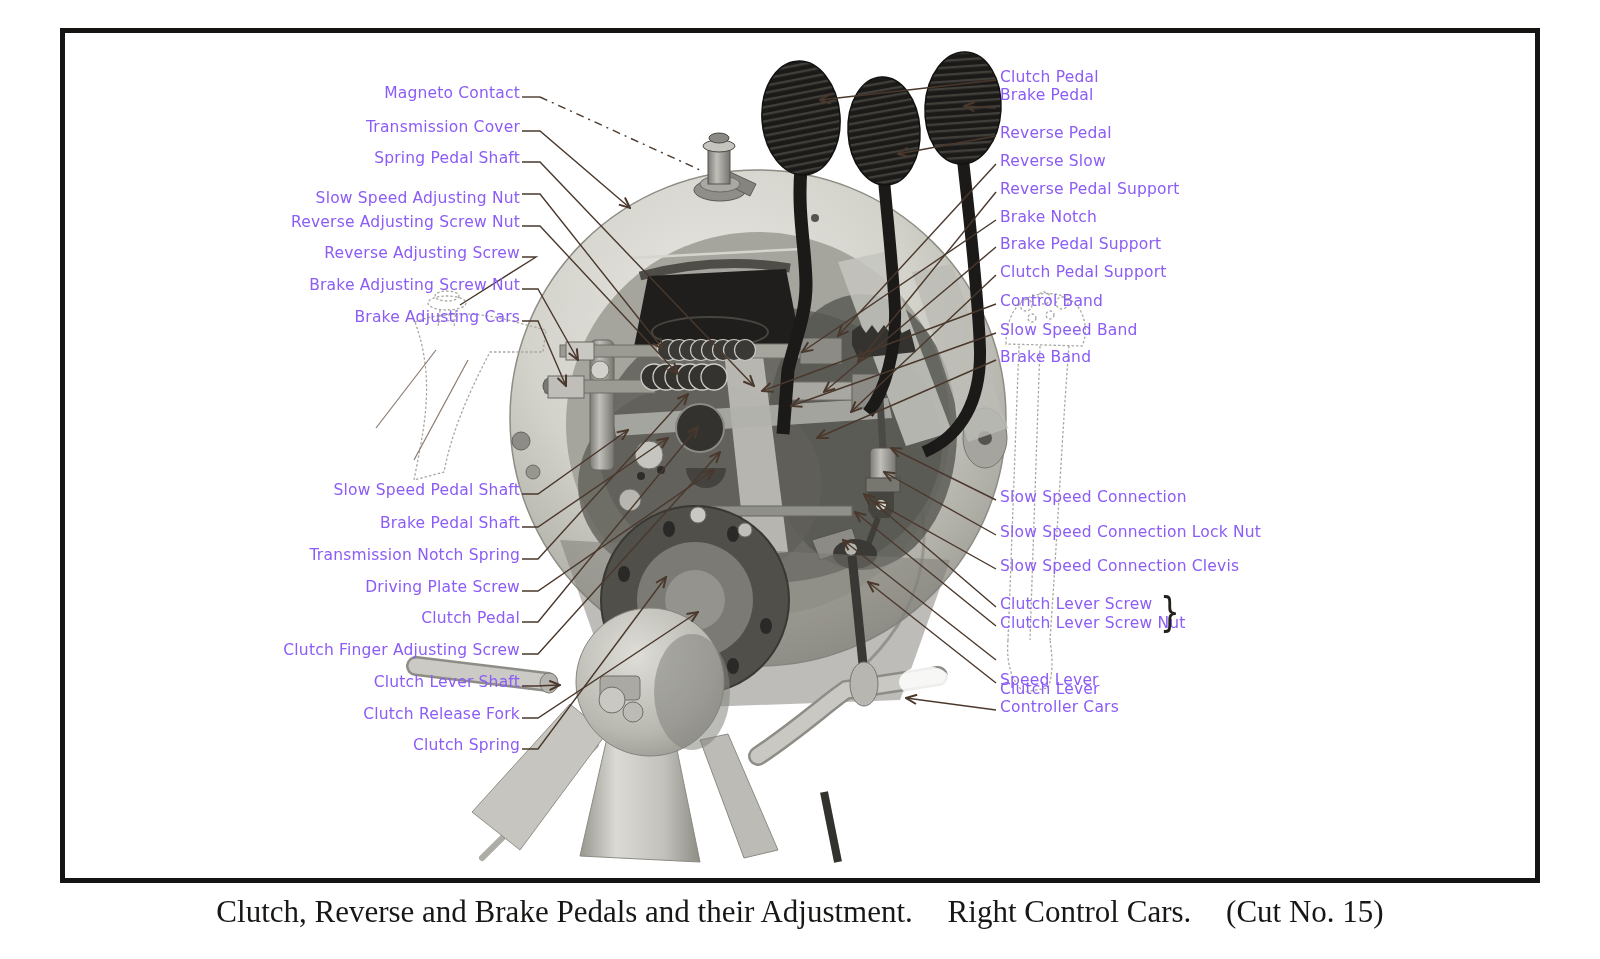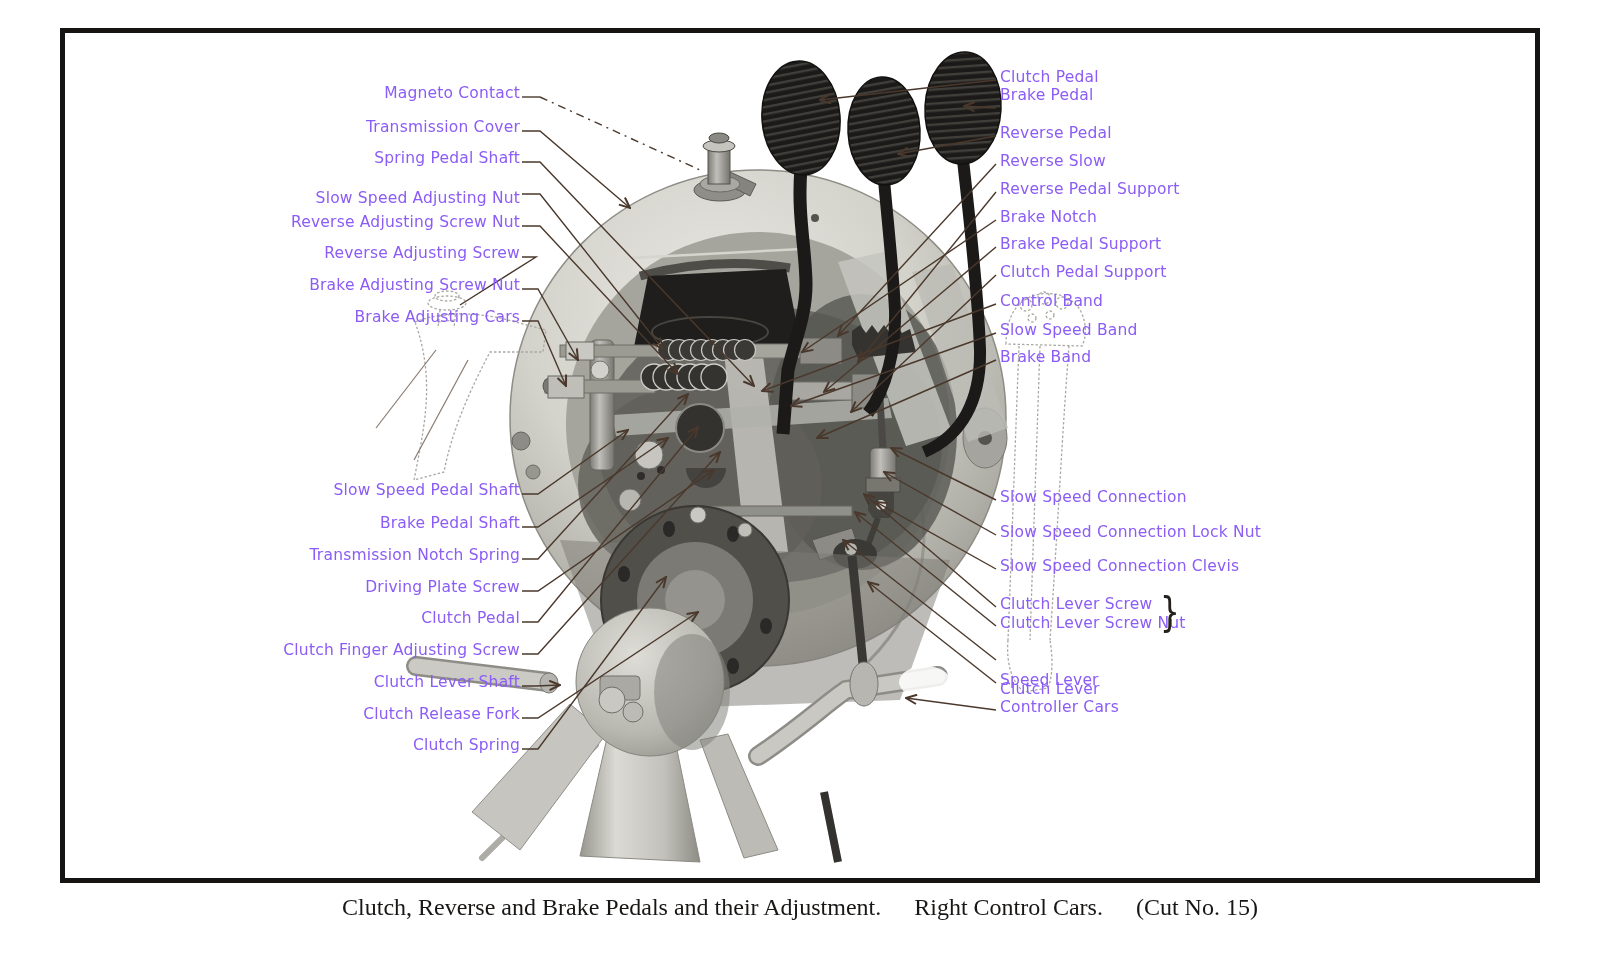--- a/index.html
+++ b/index.html
@@ -17,21 +17,21 @@
     color:#8b5cf6;white-space:nowrap;
   }
   .lbl.left{right:1080px;text-align:left;}
   .lbl.right{left:1000px;text-align:left;}
   .brace{
     position:absolute;left:1160px;top:588px;font-size:31px;color:#24201c;
     transform:scaleY(1.32);transform-origin:top left;font-family:"DejaVu Sans",sans-serif;
   }
   .caption{
     position:absolute;left:0;right:0;top:894px;text-align:center;
-    font-family:"Liberation Serif",serif;font-size:24px;color:#191715;
+    font-family:"Liberation Serif",serif;font-size:31px;color:#191715;
   }
   .caption span+span{margin-left:27px;}
   
   .ld{stroke:#4a382c;stroke-width:1.4;fill:none;}
   .ld.dash{stroke-dasharray:8 5 2 5;}
   .ld.arr{marker-end:url(#ah);}
   .ghost{stroke:#a9a8a2;fill:none;stroke-width:1.3;stroke-dasharray:2.5 2;}
   .ghostsolid{stroke:#8a7a70;fill:none;stroke-width:1.2;}
 </style>
 </head>

